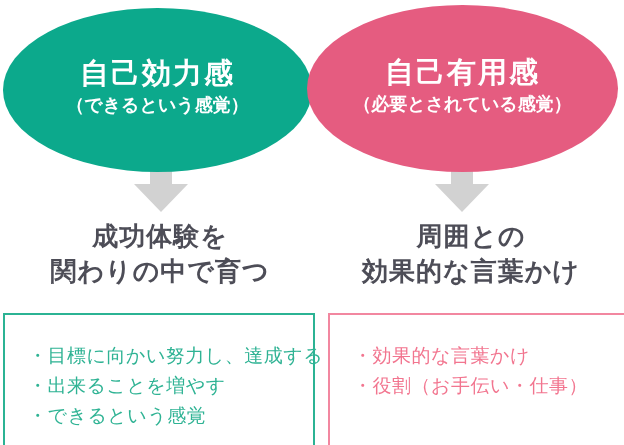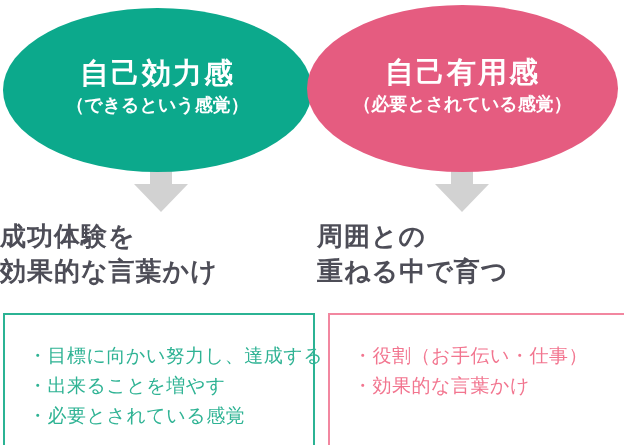--- a/index.html
+++ b/index.html
@@ -40,21 +40,21 @@
   }
   
   .arrow { position: absolute; z-index: 1; }
   .arrow polygon { fill: #D2D2D2; }
   .arrow.left  { left: 134px; top: 152px; }
   .arrow.right { left: 435px; top: 152px; }
   
   .grow-text {
     position: absolute;
     top: 219px;
-    text-align: left;
+    text-align: center;
     font-size: 26px;
     font-weight: bold;
     color: #4D4D57;
     line-height: 35px;
     letter-spacing: 1px;
     z-index: 2;
   }
   .grow-text.left  { left: 0px;   width: 320px; }
   .grow-text.right { left: 317px; width: 308px; }
   
@@ -105,34 +105,34 @@
 
   <div class="ellipse pink">
     <div class="ellipse-inner">
       <div class="ellipse-title">自己有用感</div>
       <div class="ellipse-caption">（必要とされている感覚）</div>
     </div>
   </div>
 
   <div class="grow-text left">
     <div>成功体験を</div>
-    <div>効果的な言葉かけ</div>
+    <div>関わりの中で育つ</div>
   </div>
   <div class="grow-text right">
     <div>周囲との</div>
-    <div>重ねる中で育つ</div>
+    <div>効果的な言葉かけ</div>
   </div>
 
   <div class="info-box green">
     <div class="info-box-list">
       <div class="info-line">・目標に向かい努力し、達成する</div>
       <div class="info-line">・出来ることを増やす</div>
-      <div class="info-line">・必要とされている感覚</div>
+      <div class="info-line">・できるという感覚</div>
     </div>
   </div>
   <div class="info-box pink">
     <div class="info-box-list">
+      <div class="info-line">・効果的な言葉かけ</div>
       <div class="info-line">・役割（お手伝い・仕事）</div>
-      <div class="info-line">・効果的な言葉かけ</div>
     </div>
   </div>
 
 </div>
 
 </body></html>

